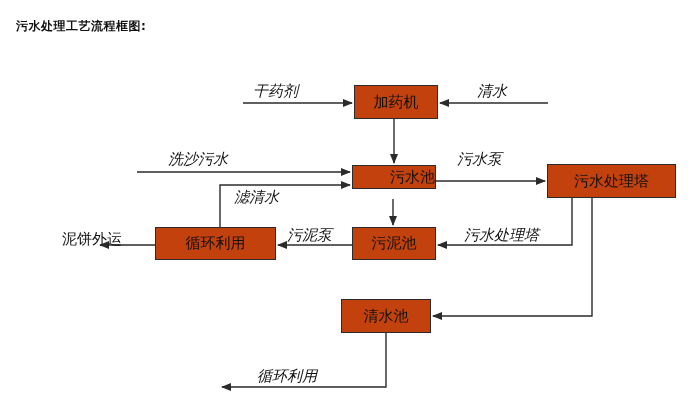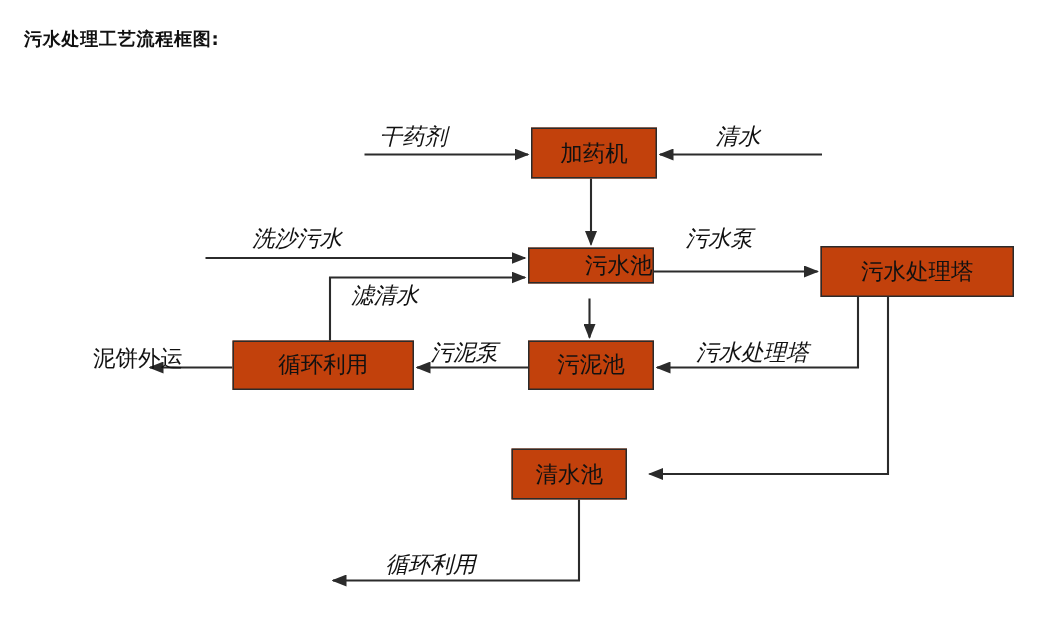--- a/index.html
+++ b/index.html
@@ -128,21 +128,21 @@
   </div>
 
   <div class="node" style="left:155px; top:227px; width:121px; height:33px;">
     <span>循环利用</span>
   </div>
 
   <div class="node" style="left:352px; top:227px; width:84px; height:33px;">
     <span>污泥池</span>
   </div>
 
-  <div class="node" style="left:341px; top:299px; width:77px; height:34px;">
+  <div class="node" style="left:341px; top:299px; width:90px; height:34px;">
     <span>清水池</span>
   </div>
 
   <div class="edge-label" style="left:253px; top:84px;">干药剂</div>
 
   <div class="edge-label" style="left:477px; top:84px;">清水</div>
 
   <div class="edge-label" style="left:168px; top:152px;">洗沙污水</div>
 
   <div class="edge-label" style="left:234px; top:190px;">滤清水</div>

